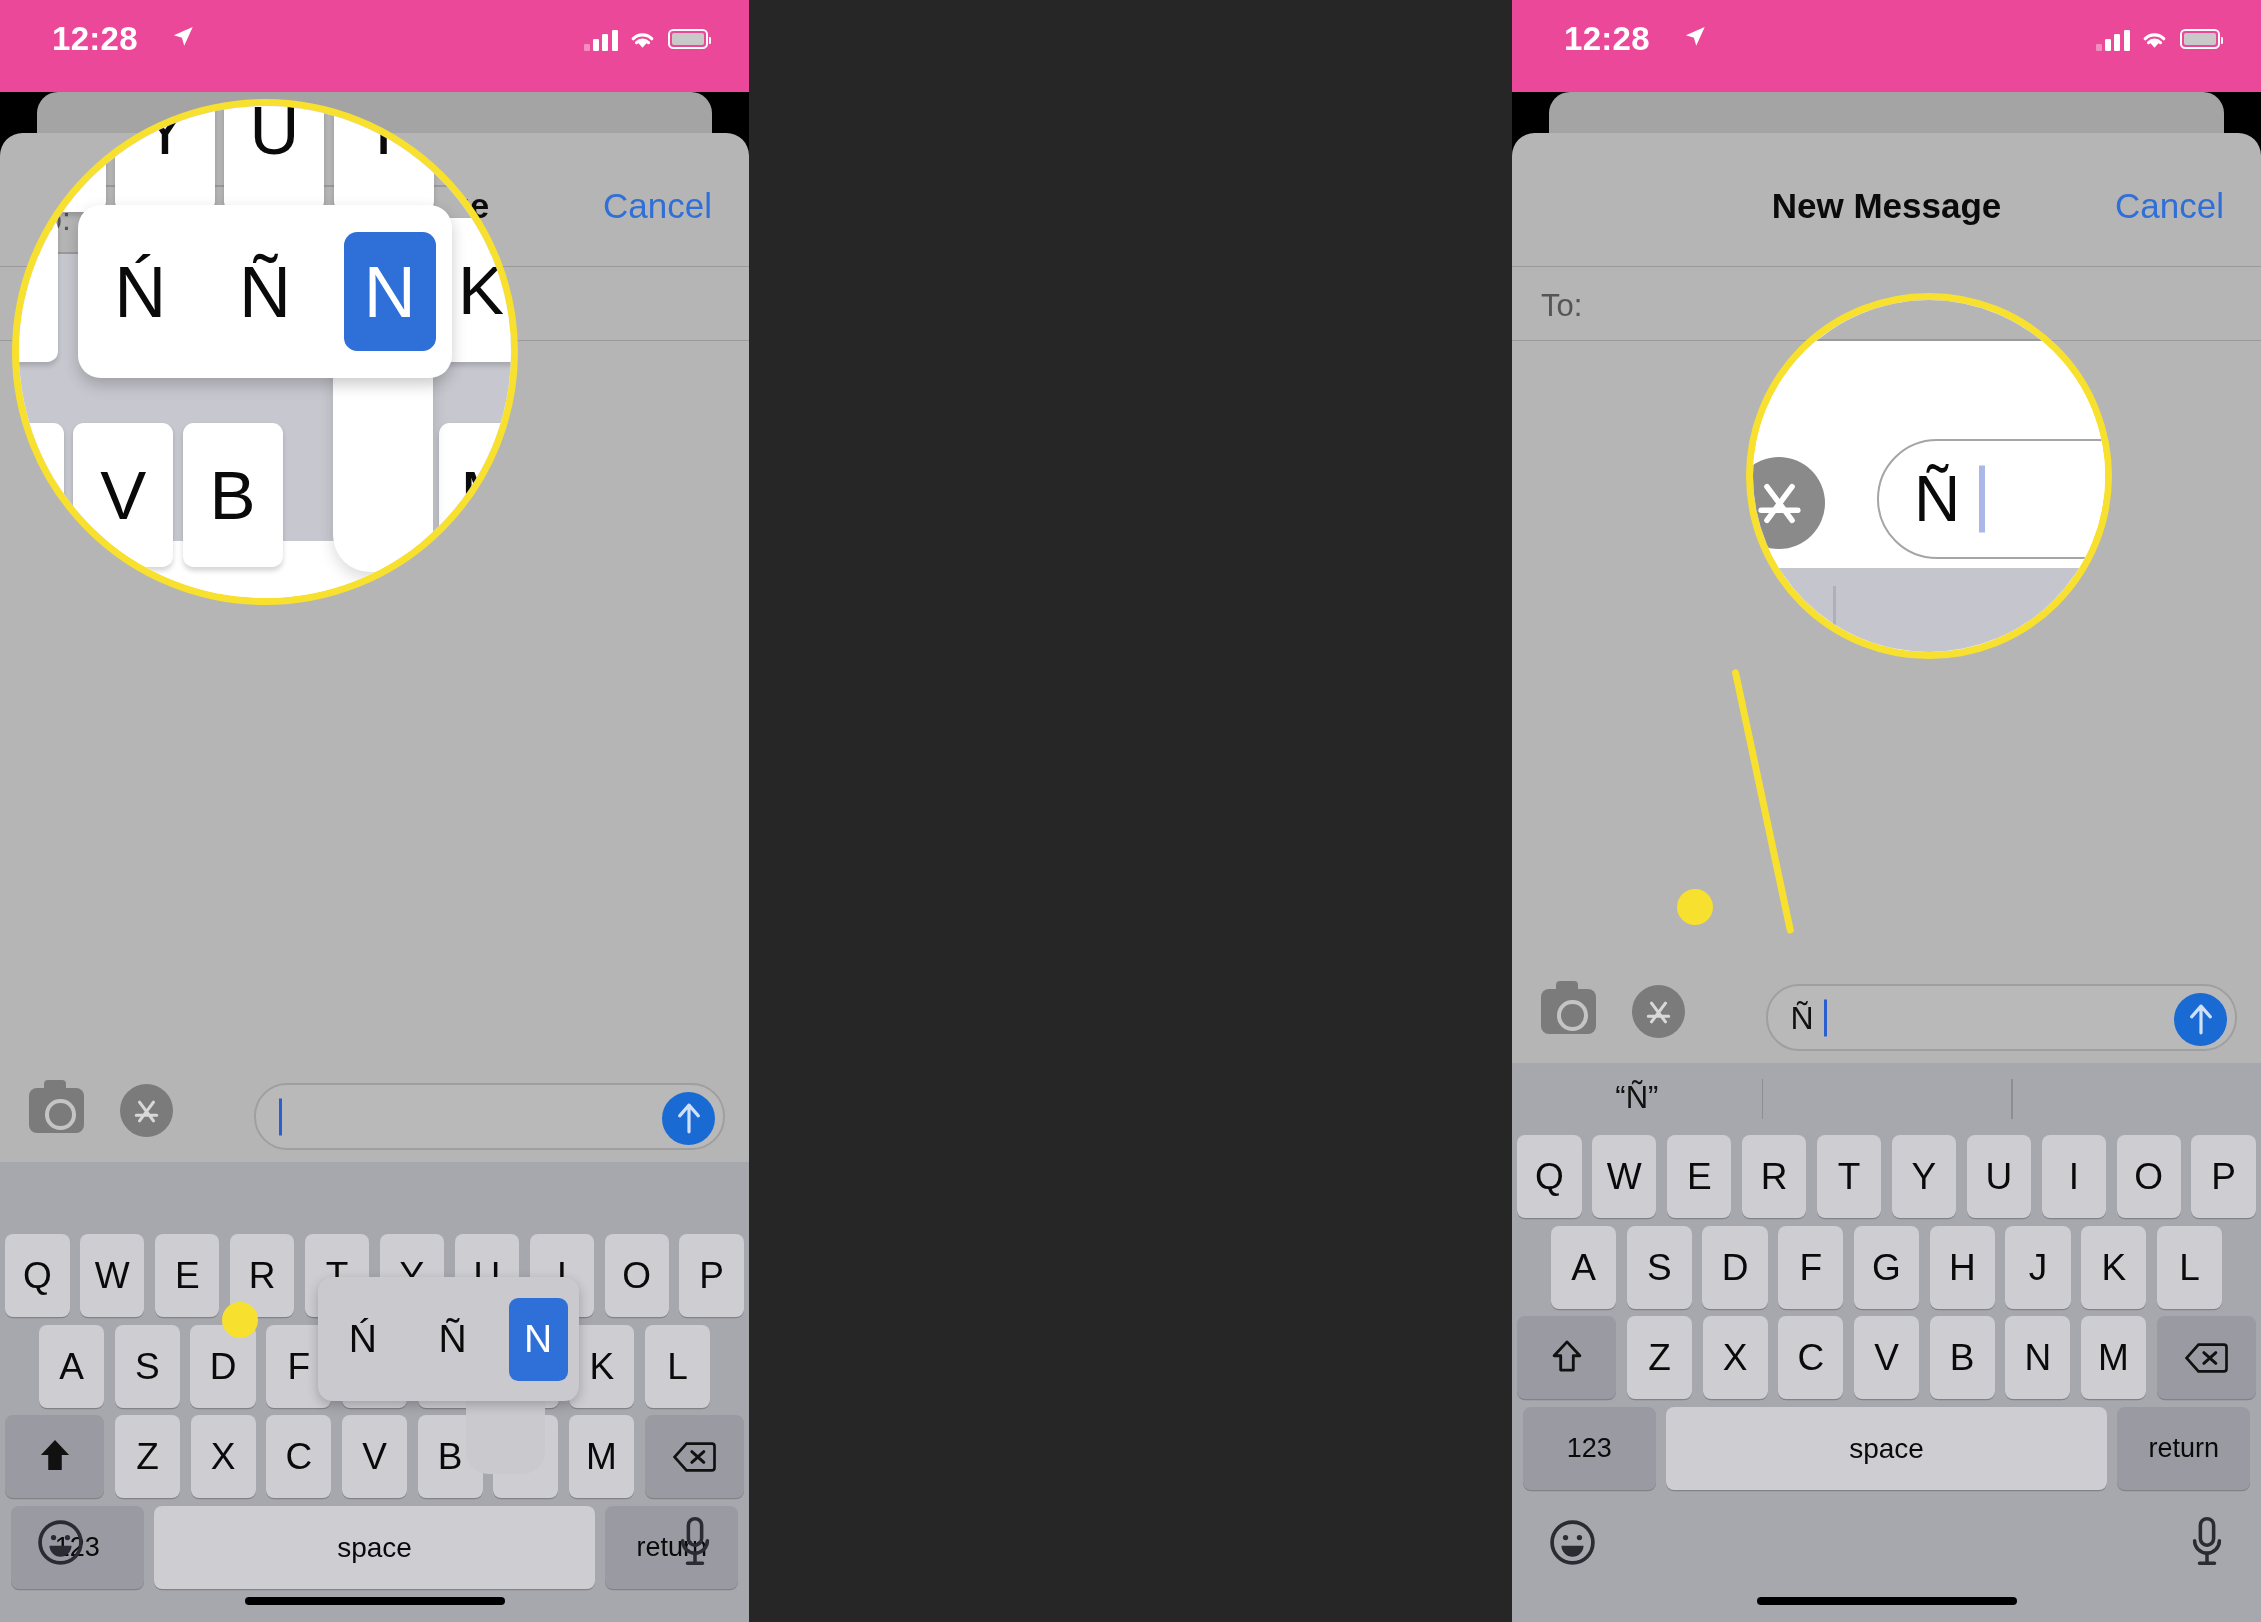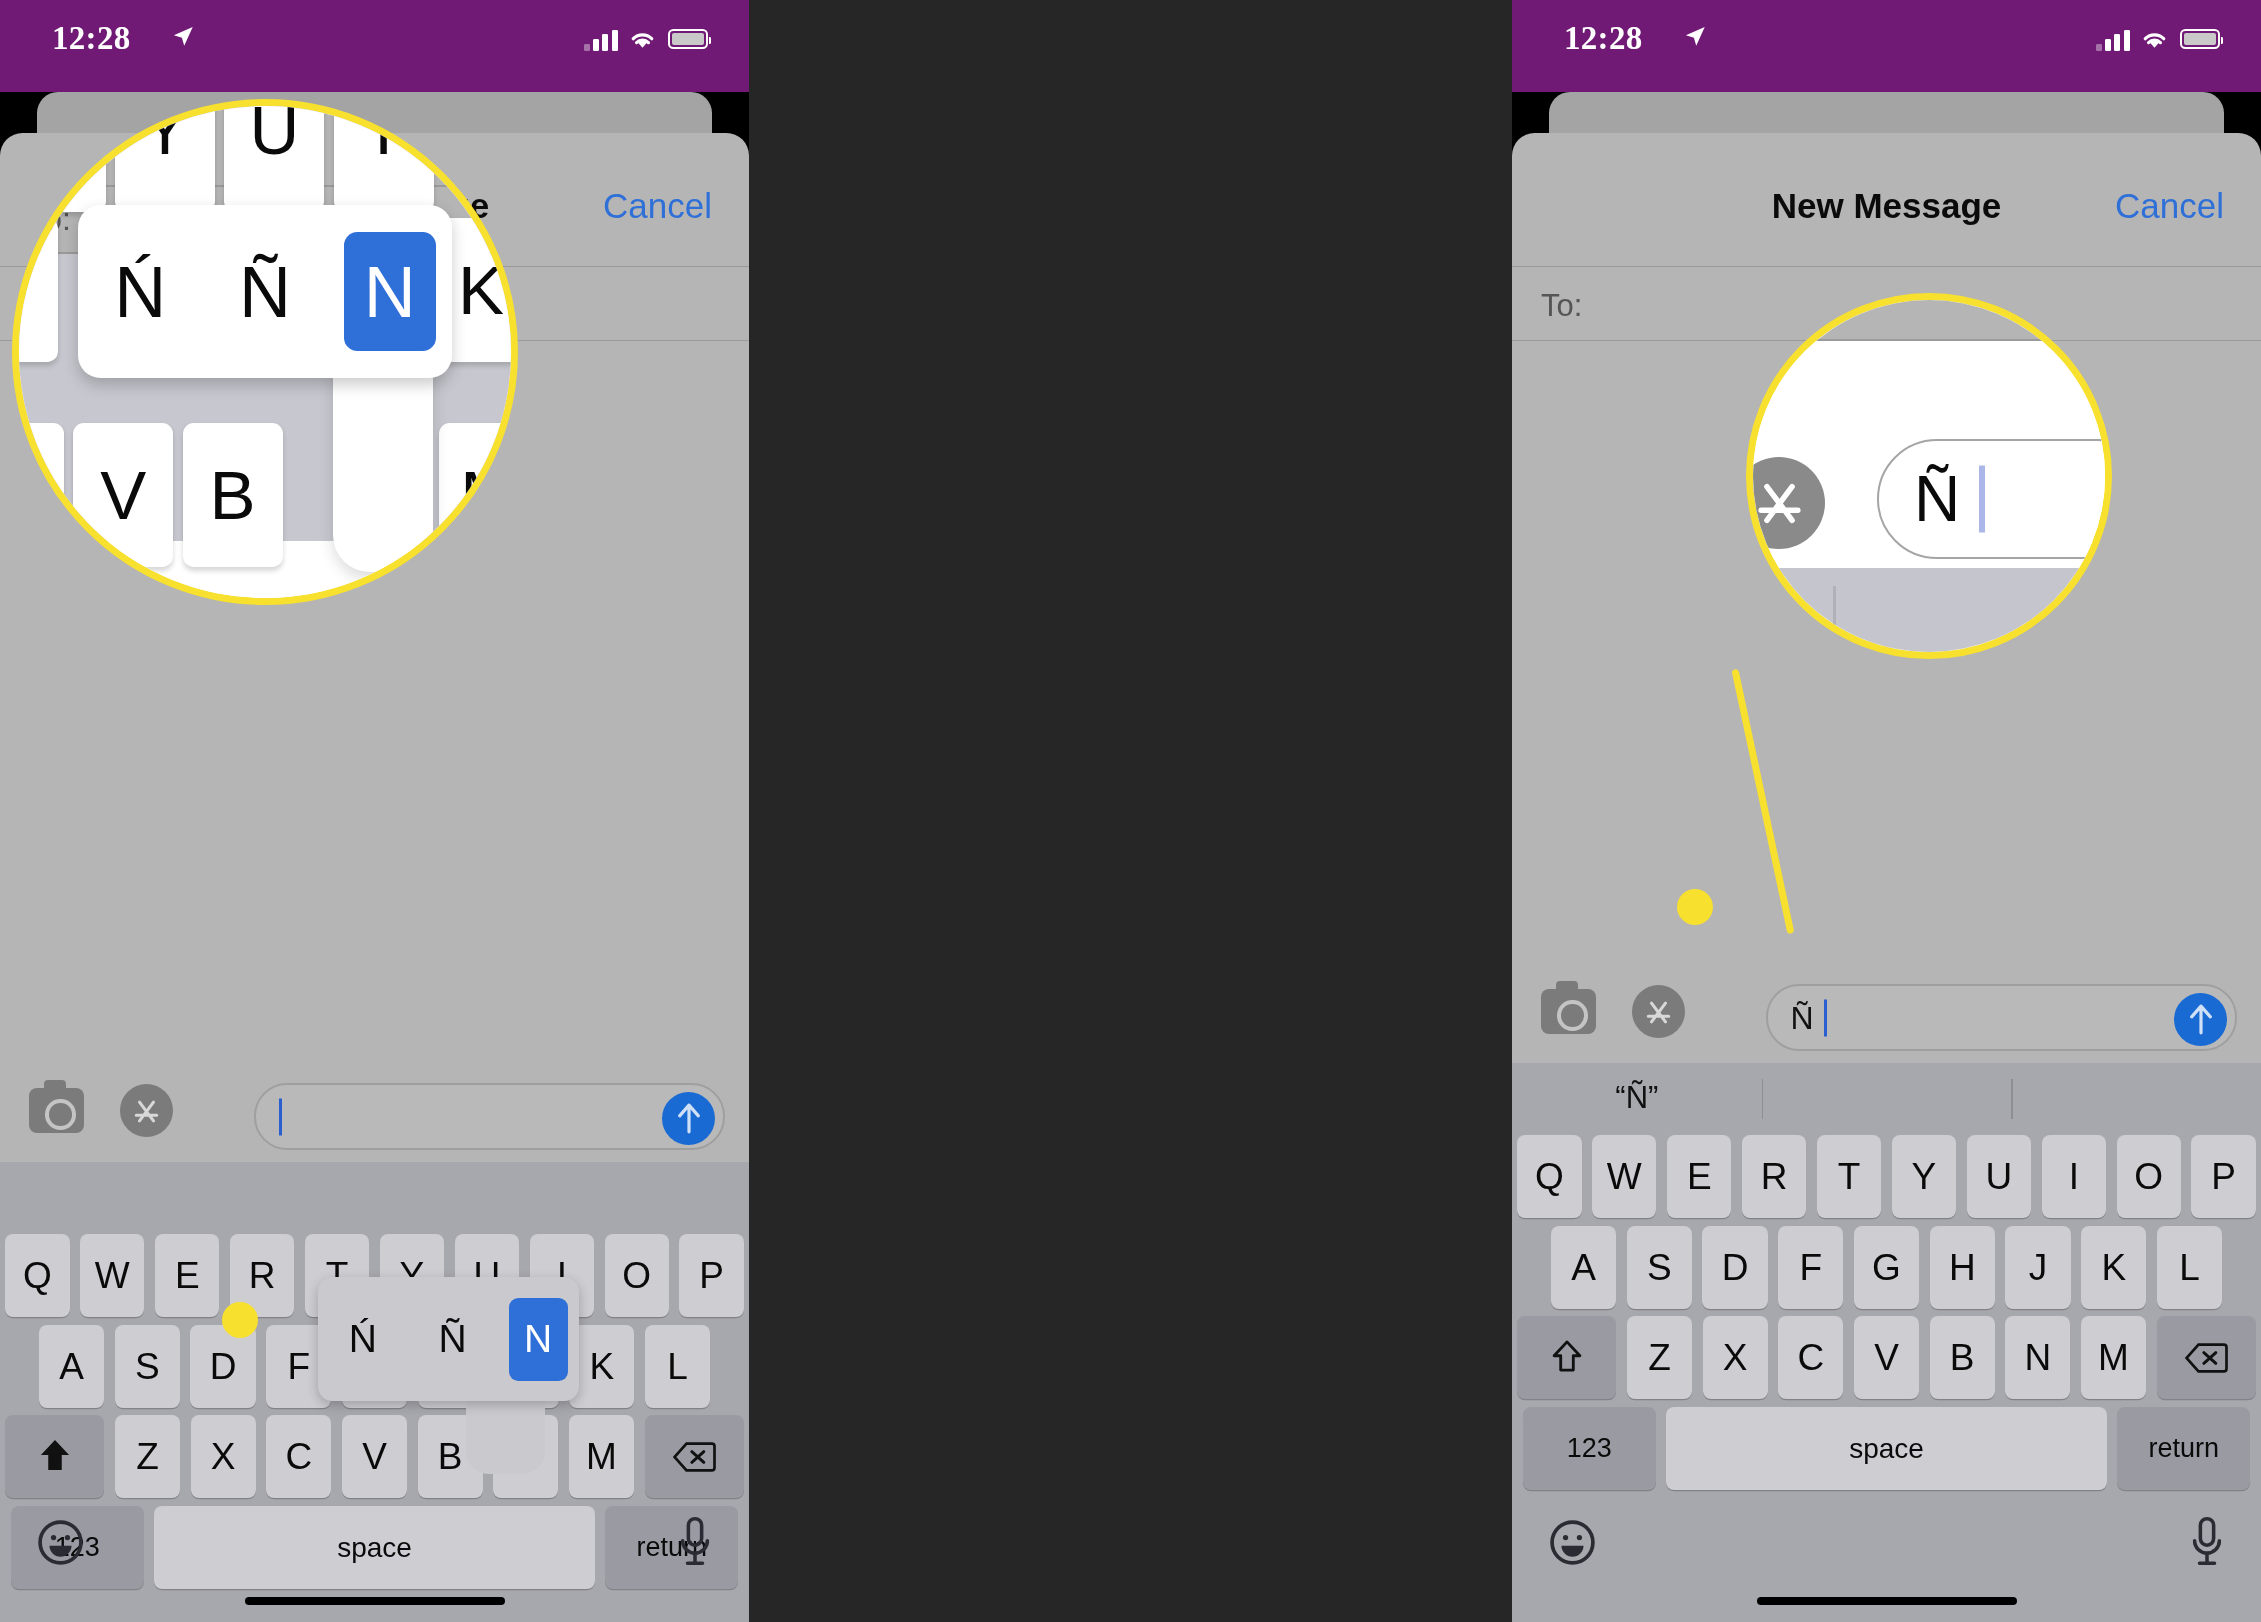--- a/index.html
+++ b/index.html
@@ -15,21 +15,21 @@
   .phone {
     position: absolute; top: 0; height: 1622px; width: 749px;
     background: #000; overflow: hidden;
   }
   .phone.left  { left: 0; }
   .phone.right { left: 1512px; }
 
   
   .statusbar {
     position: absolute; top: 0; left: 0; width: 100%; height: 92px;
-    background: #701a75; color: #fff; font-family: Liberation Serif, serif;
+    background: #ec4899; color: #fff;
   }
   .status-time {
     position: absolute; left: 52px; top: 20px;
     font-size: 33px; font-weight: 600; letter-spacing: 0.3px;
   }
   .loc-arrow {
     position: absolute; left: 172px; top: 25px;
     width: 22.6px; height: 22.6px;
   }
   .status-right {

